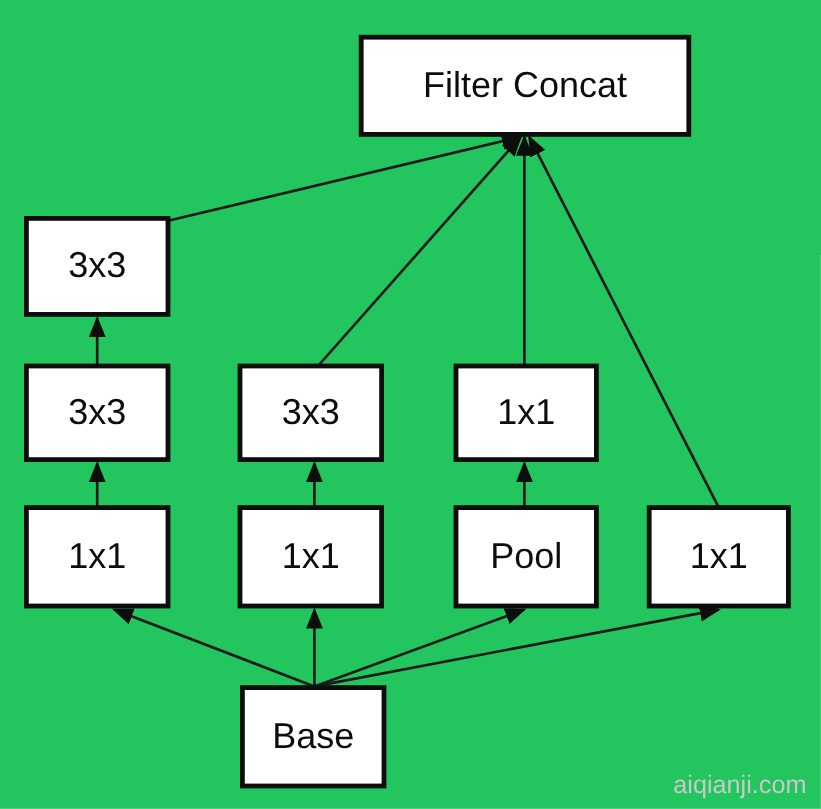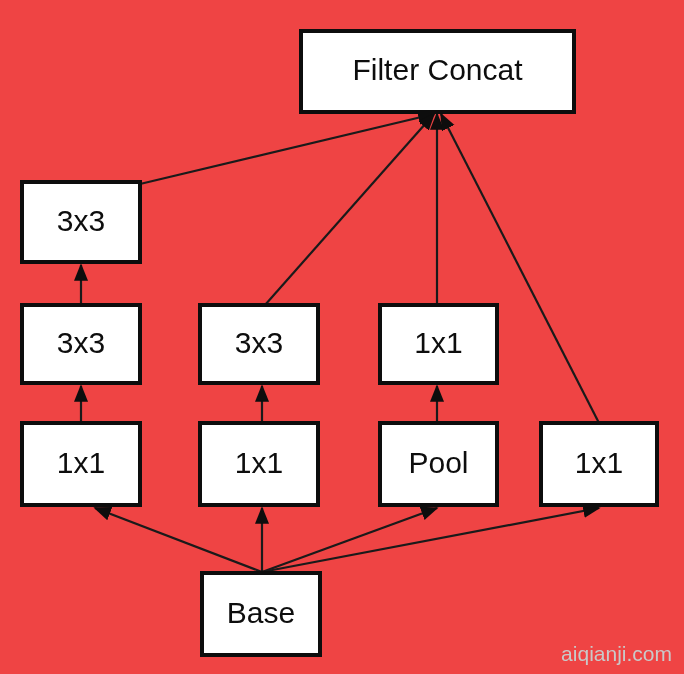--- a/index.html
+++ b/index.html
@@ -11,21 +11,21 @@
     width: 684px;
     height: 674px;
     font-family: "Liberation Sans", sans-serif;
     overflow: hidden;
     position: relative;
   }
   #diagram-root {
     position: relative;
     width: 684px;
     height: 674px;
-    background: #ef4444;
+    background: #22c55e;
   }
   svg.canvas {
     position: absolute;
     top: 0;
     left: 0;
     width: 684px;
     height: 674px;
     display: block;
   }
   .node-rect {

